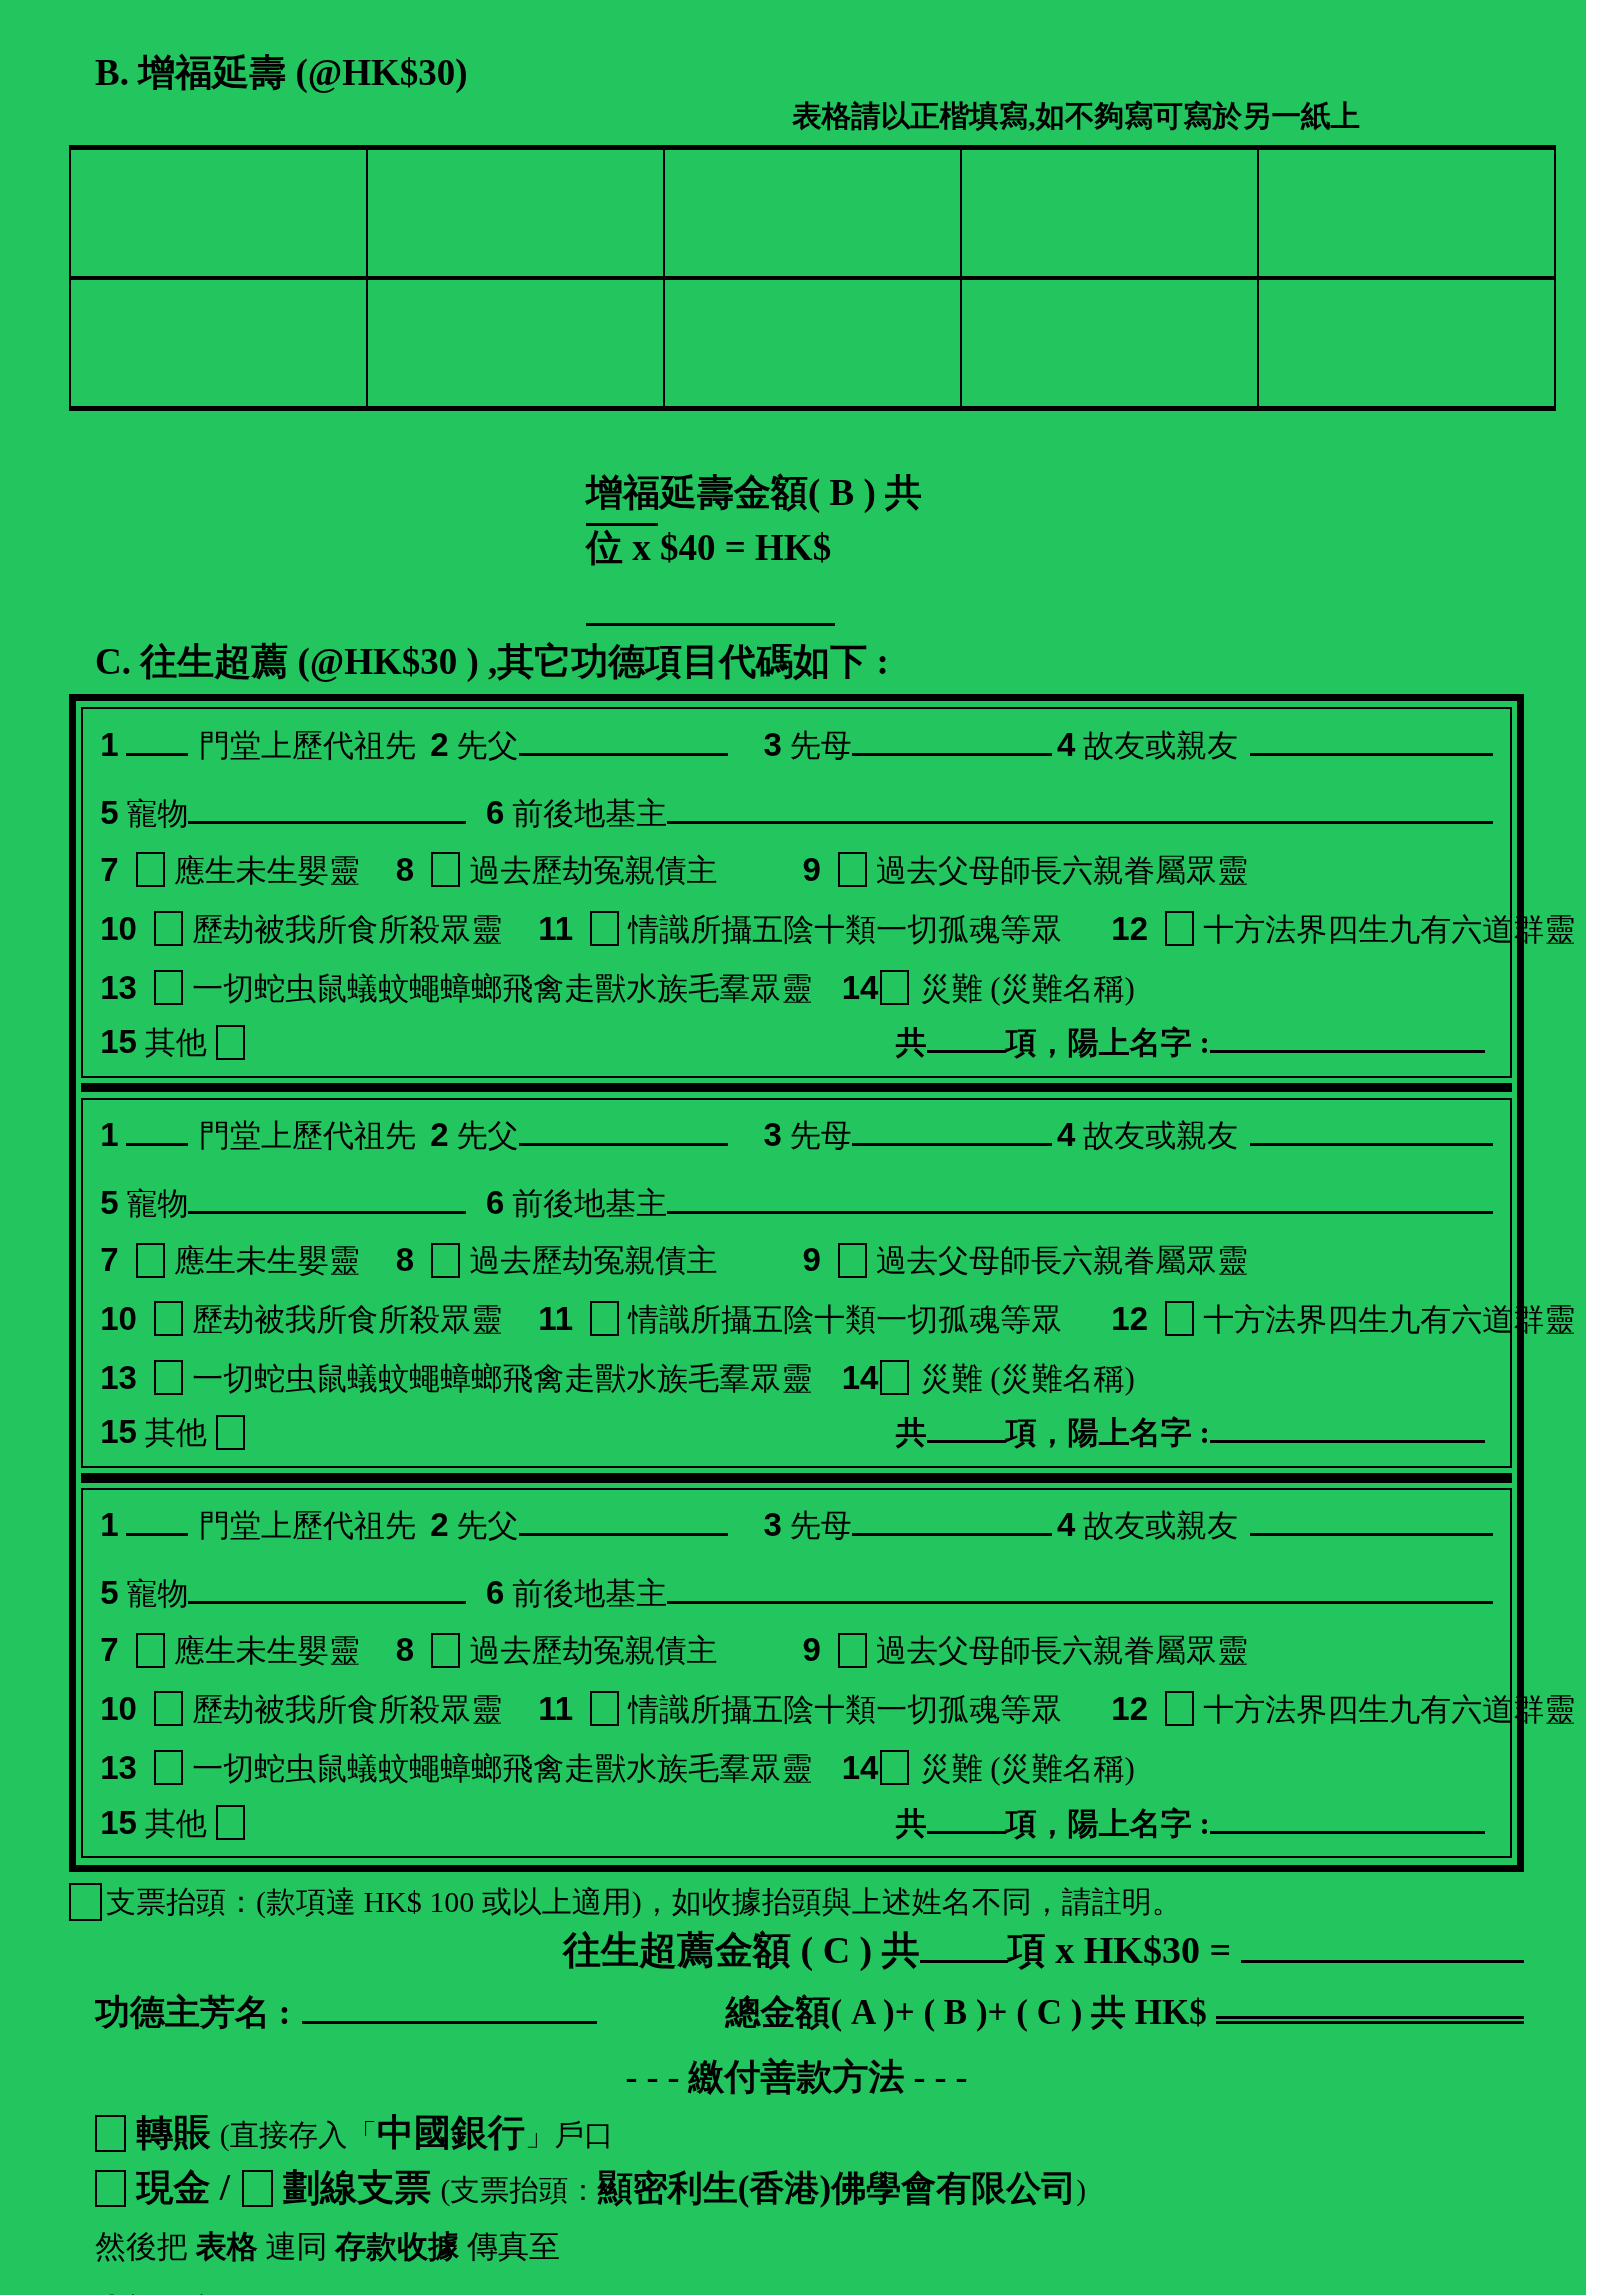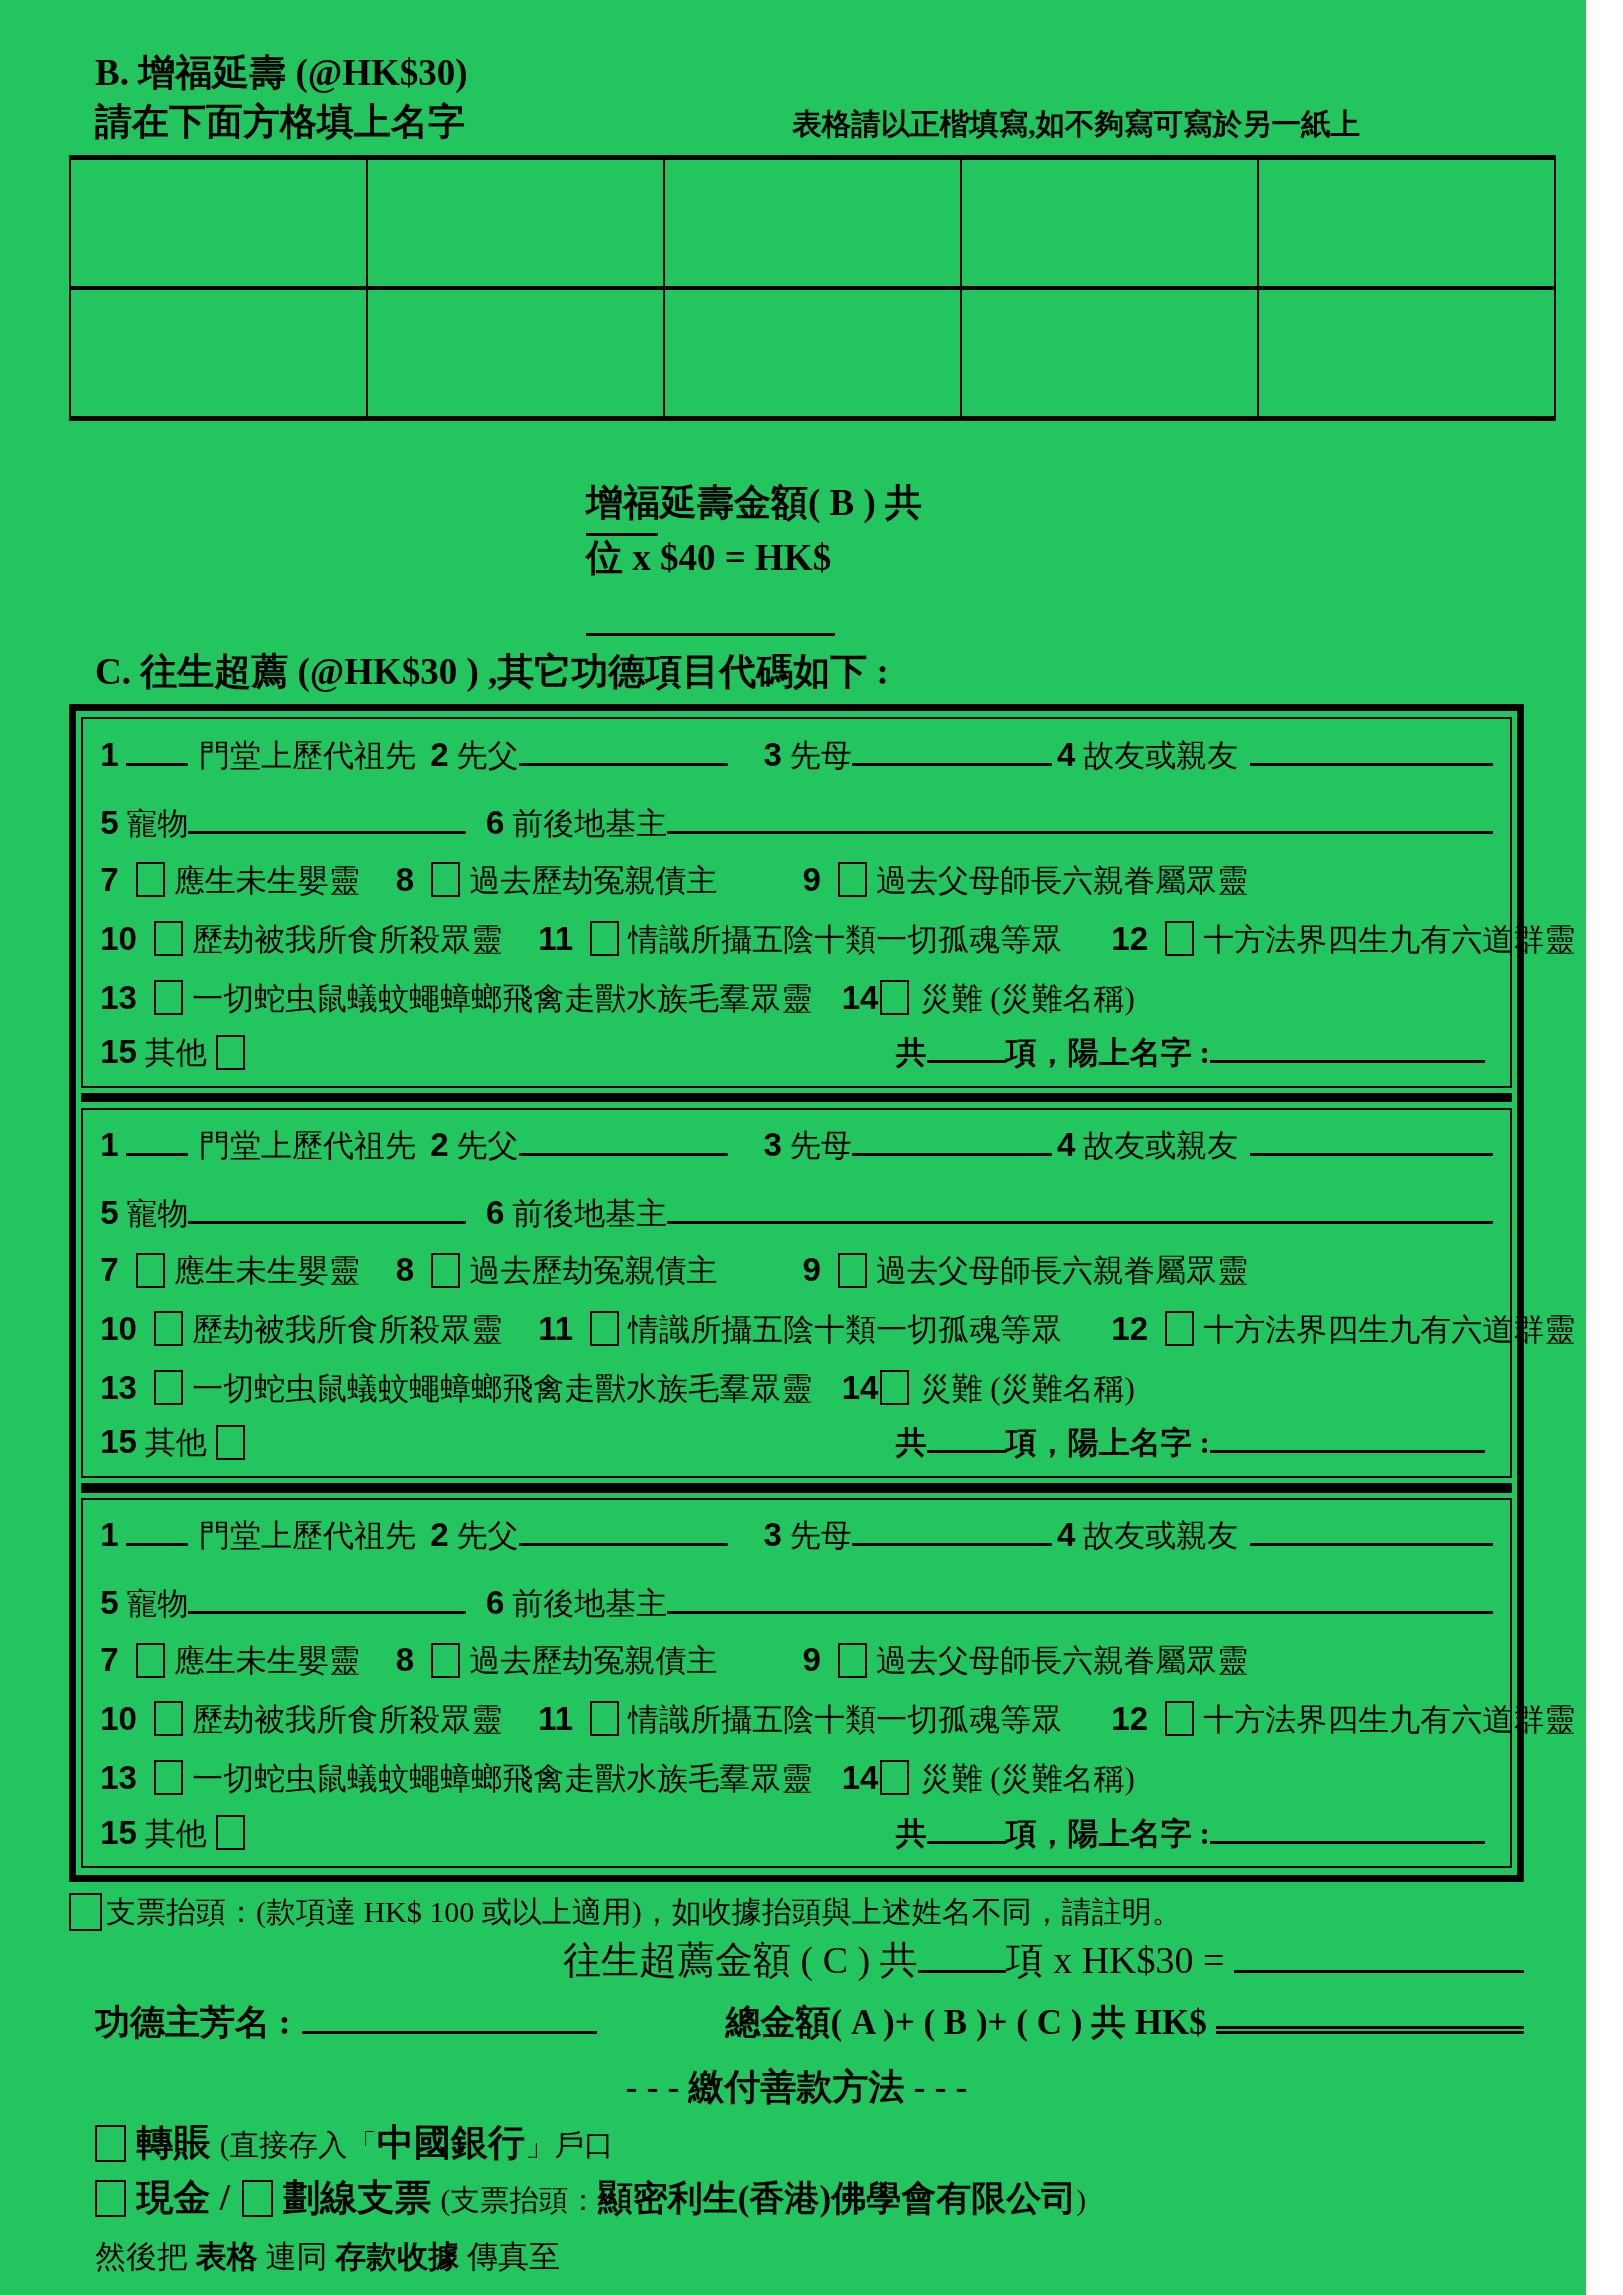--- a/index.html
+++ b/index.html
@@ -39,21 +39,21 @@
   .r5{margin-bottom:13px;}
   .num{font-family:"Liberation Sans","DejaVu Sans",sans-serif;font-weight:bold;font-size:33px;margin-right:7.9px;flex:none;}
   .lbl{flex:none;white-space:nowrap;}
   .cb{display:inline-block;width:29px;height:35px;border:2.6px solid #000;align-self:center;flex:none;box-sizing:border-box;}
   .row .cb{margin:0 9.2px;}
   .grp{display:flex;align-items:baseline;flex:none;}
   .r6-right{display:flex;align-items:baseline;margin-left:auto;font-weight:bold;margin-right:7.9px;}
   
   .receipt{display:flex;align-items:baseline;font-size:30px;margin:9.2px 0 6.5px 0;line-height:1.3;}
   .receipt .cb{margin:0 3.9px 0 0;width:33px;height:38px;}
-  .amount-c{display:flex;align-items:baseline;font-size:38px;font-weight:normal;margin:0 0 15.7px 494px;line-height:1.2;}
+  .amount-c{display:flex;align-items:baseline;font-size:38px;font-weight:bold;margin:0 0 15.7px 494px;line-height:1.2;}
   .donor-row{display:flex;align-items:baseline;font-size:35px;font-weight:bold;margin:0 0 17px 26px;}
   .dblank{display:inline-block;height:11.8px;border-bottom:8.5px double #000;flex:none;}
   .contact-row{display:flex;align-items:baseline;font-size:31px;margin:0 0 3.9px 26px;}
   .pay-header{text-align:center;font-size:36px;font-weight:bold;margin:0 0 7.9px 0;}
   .pay-row{display:flex;align-items:baseline;font-size:29.5px;margin:0 0 9.2px 26px;line-height:1.25;}
   .pay-row .cb{margin:0 10.5px 0 0;width:31px;height:37px;}
   .pay-big{font-size:37px;font-weight:bold;flex:none;}
   .pay-co{font-size:35px;font-weight:bold;flex:none;}
   .txt-line{font-size:31px;margin:15.7px 0 0 26px;line-height:1.3;}
   .txt-line b{font-weight:bold;}
@@ -61,21 +61,20 @@
   .inq{font-size:34px;font-weight:bold;}
   .pageno{margin-left:auto;margin-right:13px;font-size:25px;}
 </style>
 </head>
 <body>
 
 <div class="page">
 
   <div class="title-b">B. 增福延壽  (@HK$30)</div>
   <div class="sub-row">
-    <span class="sub-left">請在下面方格填上名字</span>
     <span class="sub-right">表格請以正楷填寫,如不夠寫可寫於另一紙上</span>
   </div>
 
   <table class="name-table">
     <tbody>
       <tr class="row-1">
         <td></td>
         <td></td>
         <td></td>
         <td></td>

